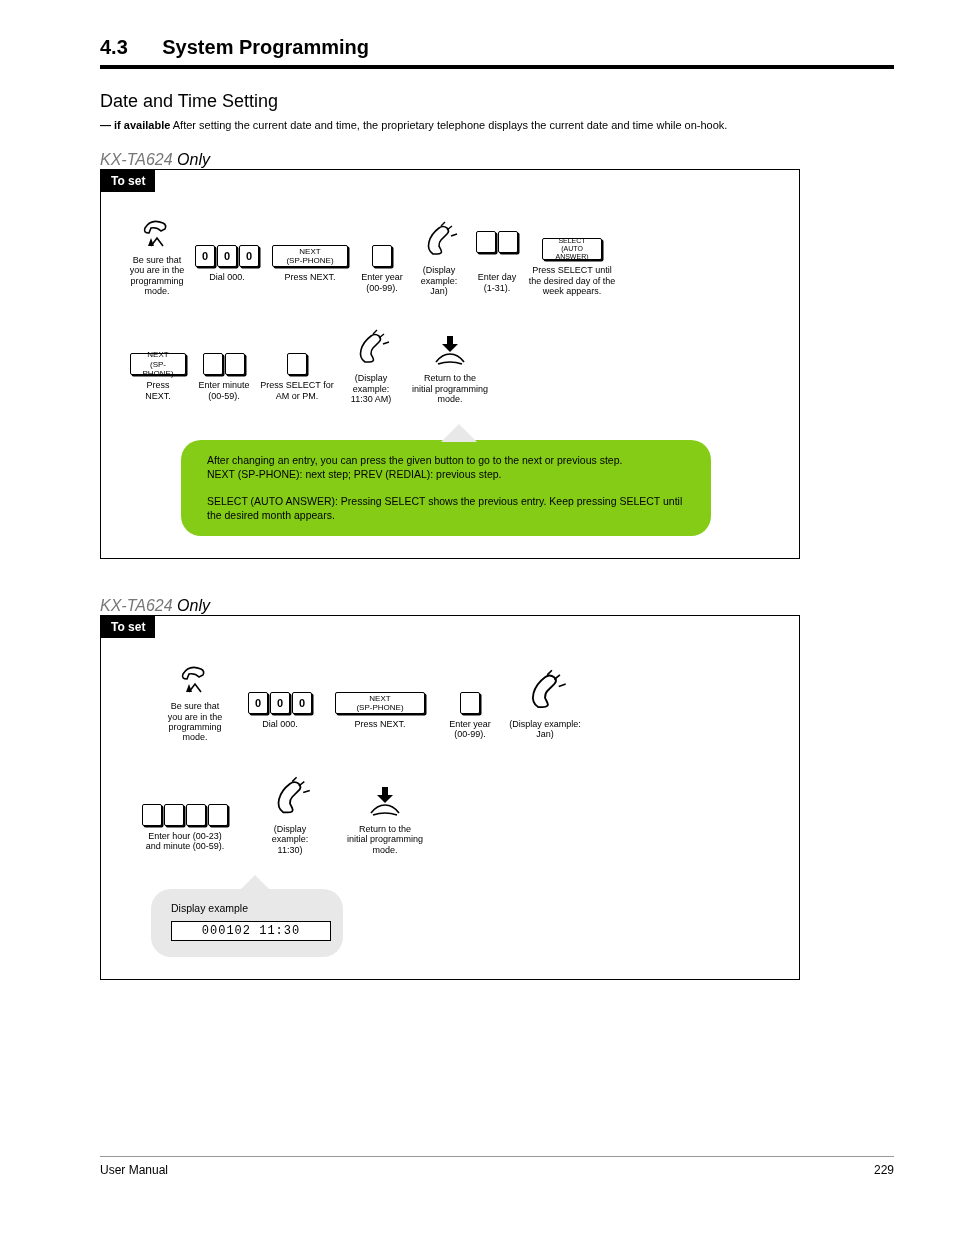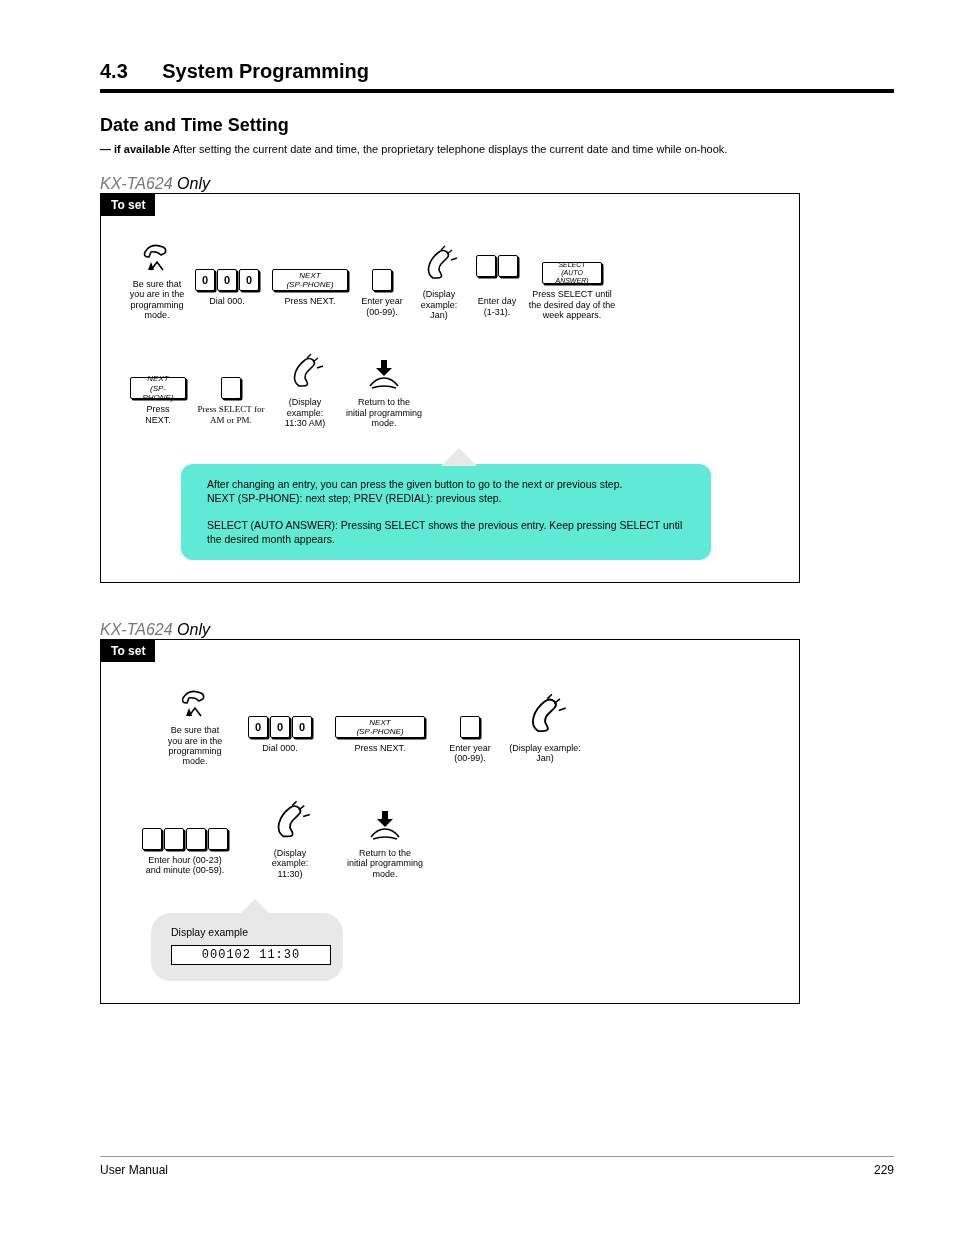--- a/index.html
+++ b/index.html
@@ -6,38 +6,38 @@
   body {
     margin: 0;
     padding: 0;
     width: 954px;
     height: 1235px;
     background: #fff;
     font-family: Arial, Helvetica, sans-serif;
     color: #000;
     position: relative;
   }
-  .page { padding: 60px 60px 40px 100px; }
+  .page { padding: 36px 60px 40px 100px; }
   .section-title {
     font-size: 20px;
     font-weight: bold;
   }
   .section-subtitle {
     font-size: 20px;
     font-weight: bold;
     margin-left: 30px;
   }
   .hr-double {
     border-top: 4px solid #000;
     margin-top: 6px;
     margin-bottom: 22px;
   }
   .sub-head {
     font-size: 18px;
-    font-weight: bold;
+    font-weight: normal;
     margin-bottom: 6px;
   }
   .intro { font-size: 11px; margin-bottom: 18px; line-height: 1.35; }
   .pbx-label {
     font-size: 16px;
     font-style: italic;
     font-weight: normal;
   }
   .panel {
     border: 1.5px solid #000;
@@ -76,26 +76,25 @@
   .keybox.num { font-size: 11px; font-weight: bold; display:flex; align-items:center; justify-content:center; }
   .widekey {
     height: 22px;
     border: 1.5px solid #000;
     border-radius: 2px;
     background:#fff;
     box-shadow: 1.5px 1.5px 0 #000;
     font-size: 8px;
     display:flex; align-items:center; justify-content:center;
     padding: 0 6px;
-    font-style: italic;
   }
   .keyrow { display:flex; align-items:flex-end; }
   .callout {
-    background: #5eead4;
-    border-radius: 12px;
+    background: #84cc16;
+    border-radius: 20px;
     padding: 14px 26px 14px 26px;
     font-size: 10.5px;
     line-height: 1.3;
     position: relative;
     margin: 36px auto 0 80px;
     width: 530px;
   }
   .callout .pointer {
     position: absolute;
     top: -16px; left: 260px;
@@ -238,26 +237,34 @@
       <div class="step" style="width:66px;">
         <div class="icon-area">
           <div class="widekey" style="width:56px; white-space:pre-line;">NEXT
 (SP-PHONE)</div>
         </div>
         <div class="step-label" style="white-space:pre-line;">Press
 NEXT.</div>
       </div>
 
 
+      <div class="step" style="width:66px;">
+        <div class="icon-area keyrow">
+            <div class="keybox"></div>
+            <div class="keybox"></div>
+          </div>
+        <div class="step-label" style="white-space:pre-line;">Enter minute
+(00-59).</div>
+      </div>
 
       <div class="step" style="width:80px;">
         <div class="icon-area keyrow">
             <div class="keybox"></div>
           </div>
-        <div class="step-label" style="white-space:pre-line;font-family:Liberation Serif, serif;">Press SELECT for
+        <div class="step-label" style="white-space:pre-line;">Press SELECT for
 AM or PM.</div>
       </div>
 
       <div class="step" style="width:68px;">
         <div class="icon-area">
           <svg width="40" height="40" viewBox="0 0 40 40">
             <path d="M14 34 q-6 -4 -4 -12 q2 -8 10 -14 q4 -3 8 0 q3 3 0 6 l-6 6 q-2 2 -2 6 l2 4 q2 4 -4 4z" fill="#fff" stroke="#000" stroke-width="1.6"></path>
             <path d="M22 6 l4 -4 M28 10 l5 -4 M32 16 l6 -2" stroke="#000" stroke-width="1.4" fill="none"></path>
           </svg>
         </div>

